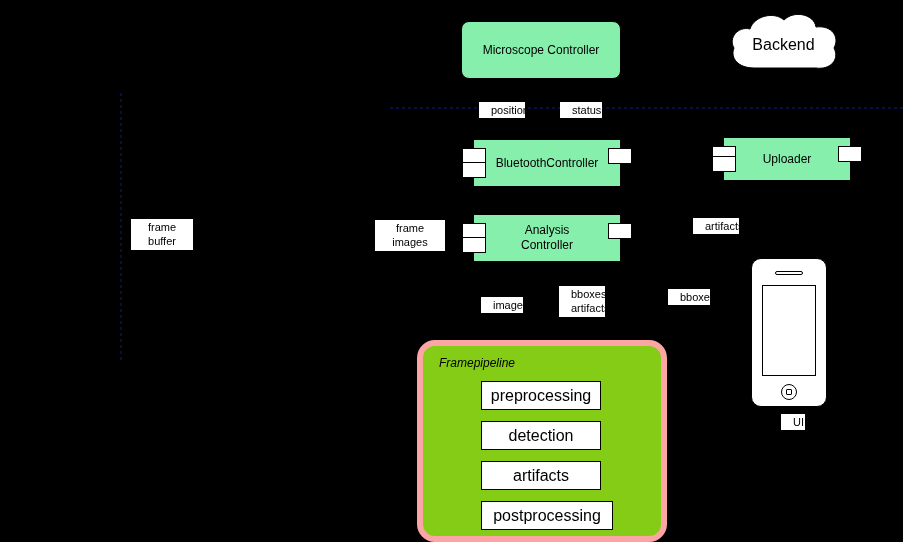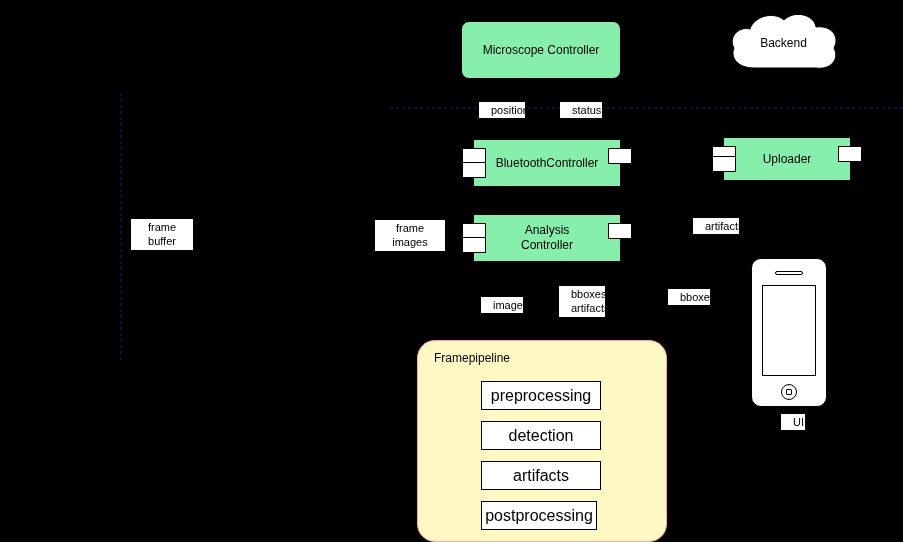--- a/index.html
+++ b/index.html
@@ -50,23 +50,24 @@
     font-size: 11px;
     line-height: 1.3;
     padding: 1px 12px;
     text-align: center;
     white-space: pre-line;
     box-sizing: border-box;
   }
   .pipeline {
     position: absolute;
     box-sizing: border-box;
-    background: #fef9c3;
-    border: 1px solid #fca5a5;
+    background: #84cc16;
+    border: 6px solid #fca5a5;
     border-radius: 18px;
+    font-style: italic;
   }
   .pipeline-title {
     position: absolute;
     left: 16px;
     top: 10px;
     font-size: 12px;
     color: #000000;
   }
   .step {
     position: absolute;
@@ -137,21 +138,21 @@
     box-sizing: border-box;
   }
   .cloud {
     position: absolute;
   }
   .cloud-text {
     position: absolute;
     width: 100%;
     text-align: center;
     top: 28px;
-    font-size: 12px;
+    font-size: 16px;
     color: #000000;
   }
 </style>
 </head>
 <body>
 
 <div id="canvas">
 
   <svg class="overlay">
 
@@ -206,21 +207,21 @@
   </div>
   <div class="step" style="left:481px; top:381px; width:120px; height:29px;">
     <span>preprocessing</span>
   </div>
   <div class="step" style="left:481px; top:421px; width:120px; height:29px;">
     <span>detection</span>
   </div>
   <div class="step" style="left:481px; top:461px; width:120px; height:29px;">
     <span>artifacts</span>
   </div>
-  <div class="step" style="left:481px; top:501px; width:116px; height:29px;">
+  <div class="step" style="left:481px; top:501px; width:132px; height:29px;">
     <span>postprocessing</span>
   </div>
 
   <div class="label" style="left:479px; top:102px; width:46px;">position</div>
   <div class="label" style="left:560px; top:102px; width:42px;">status</div>
   <div class="label" style="left:131px; top:219px; width:62px;">frame buffer</div>
   <div class="label" style="left:375px; top:220px; width:70px;">frame images</div>
   <div class="label" style="left:693px; top:218px; width:46px;">artifacts</div>
   <div class="label" style="left:481px; top:297px; width:42px;">images</div>
   <div class="label" style="left:559px; top:286px; width:46px;">bboxes,,

